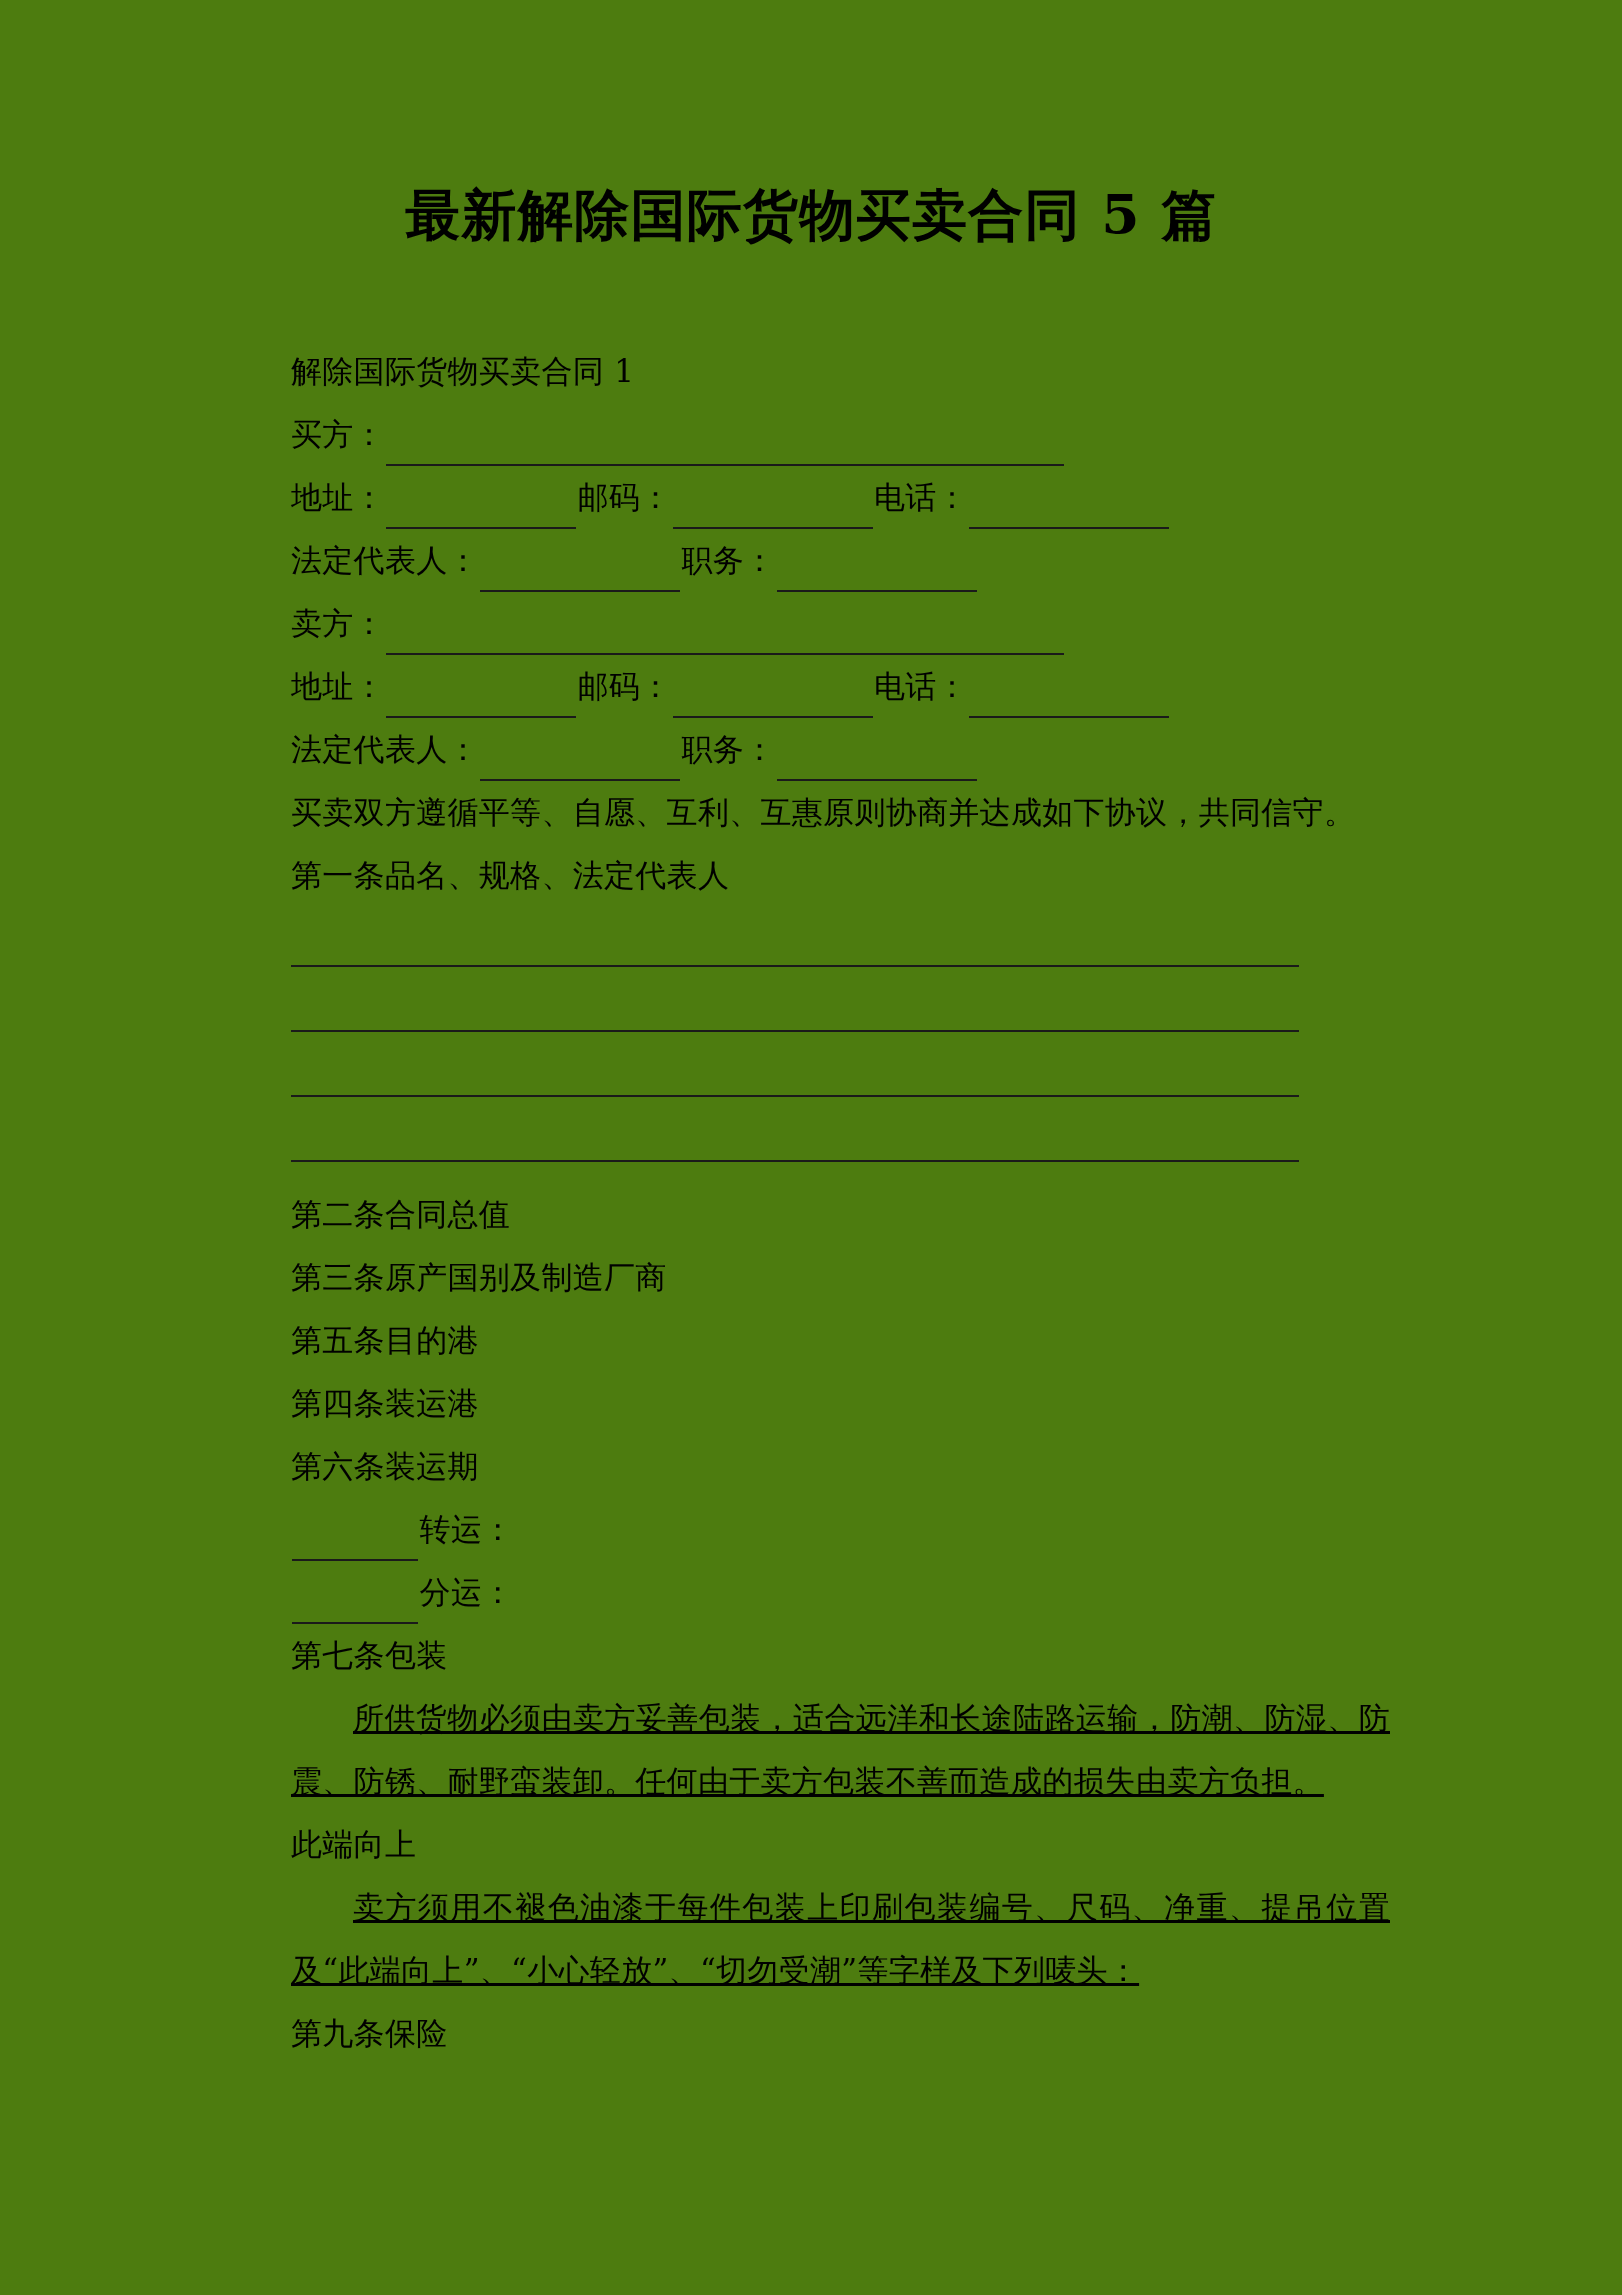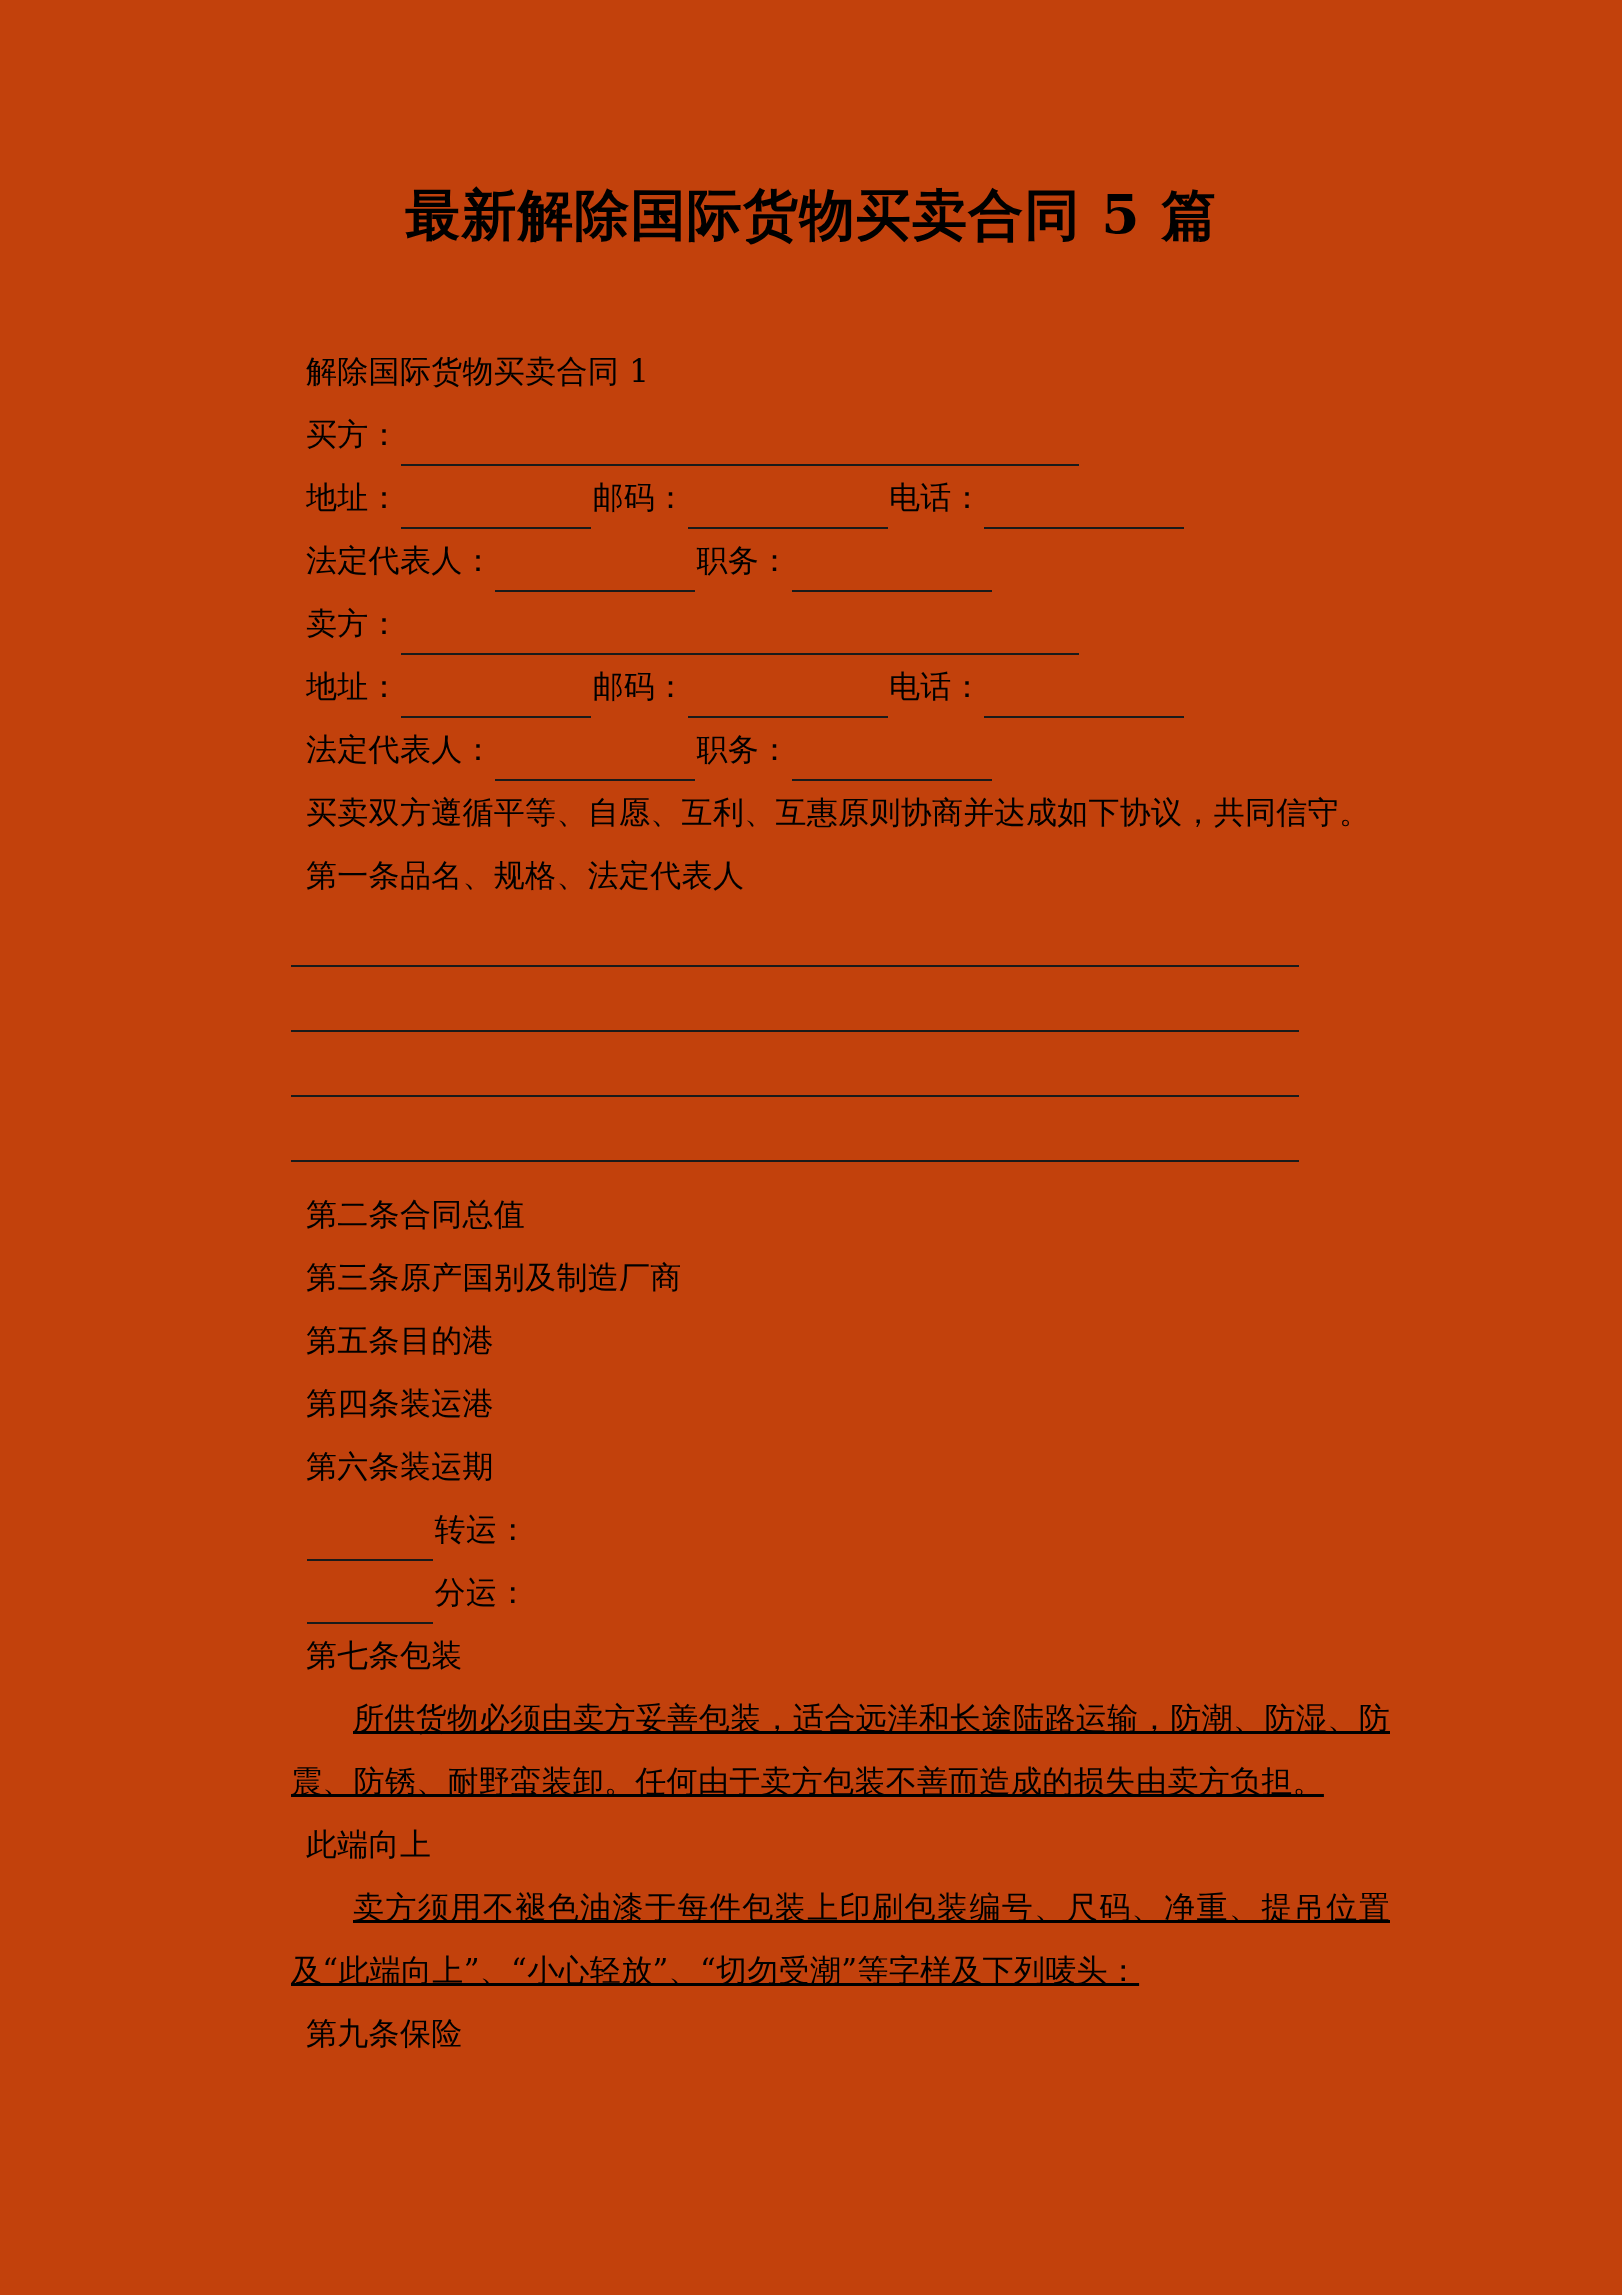--- a/index.html
+++ b/index.html
@@ -4,21 +4,21 @@
 <style>
   html, body {
     margin: 0;
     padding: 0;
     background: #ffffff;
   }
   .page {
     position: relative;
     width: 1623px;
     height: 2295px;
-    background: #c2410c;
+    background: #4d7c0f;
     overflow: hidden;
     font-family: "DejaVu Serif", "Liberation Serif", serif;
     color: #000000;
   }
 
   
   .doc-title {
     position: absolute;
     left: 0;
     top: 183px;
@@ -38,21 +38,20 @@
     top: 340px;
     width: 1099px;
   }
 
   .line {
     font-size: 31px;
     line-height: 63px;
     height: 63px;
     white-space: nowrap;
     letter-spacing: 0.3px;
-    margin-left: 15px;
   }
 
   .para {
     font-size: 31px;
     line-height: 63px;
     letter-spacing: 0.3px;
     text-indent: 62px;
     text-align: justify;
     text-justify: inter-ideograph;
     text-decoration: underline;

